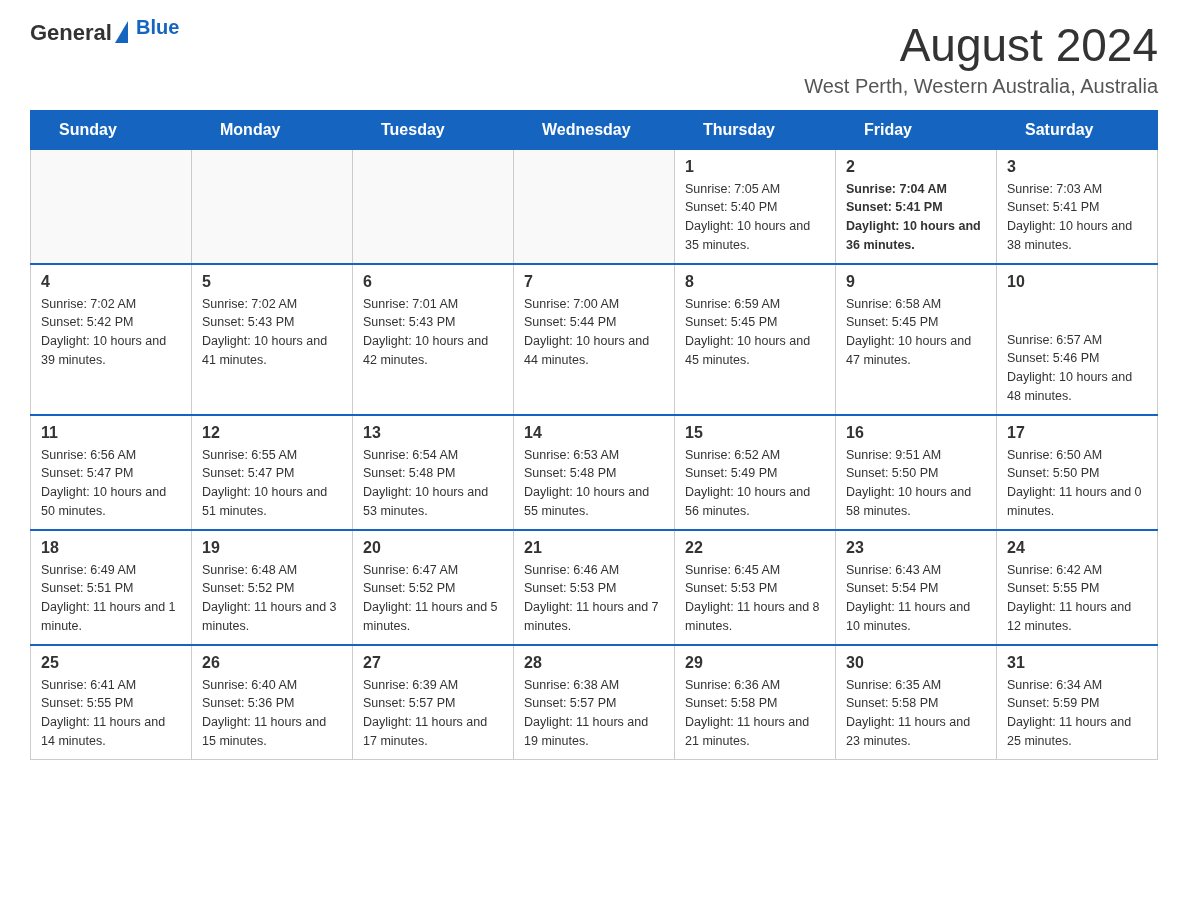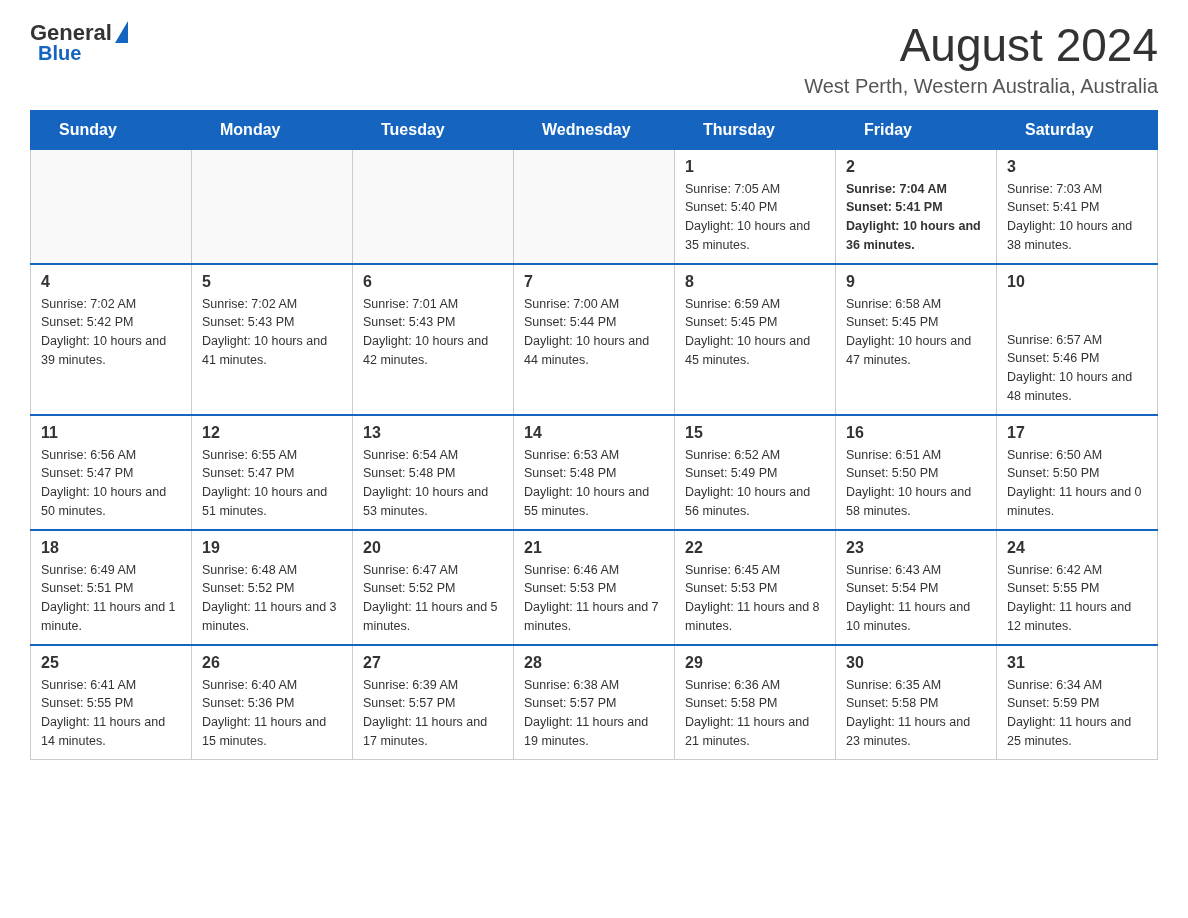--- a/index.html
+++ b/index.html
@@ -89,21 +89,21 @@
     }
     .calendar tbody tr:last-child {
       border-bottom: 1px solid #ccc;
     }
   </style>
 </head>
 <body>
 
 <div class="header">
   <div class="logo">
-    <div style="display:flex; flex-direction:column; align-items:flex-start;">
+    <div style="display:flex; flex-direction:row; align-items:flex-start;">
       <div style="display:flex; align-items:center;">
         <span class="logo-general">General</span>
         <span style="display:inline-block; width:0; height:0; border-left:13px solid transparent; border-bottom:22px solid #1565c0; margin-left:3px; position:relative; top:-1px;"></span>
       </div>
       <span class="logo-blue" style="margin-top:-4px;">Blue</span>
     </div>
   </div>
   <div class="title-area">
     <div class="main-title">August 2024</div>
     <div class="subtitle">West Perth, Western Australia, Australia</div>
@@ -217,21 +217,21 @@
 Daylight: 10 hours and 55 minutes.</div>
         </td>
         <td>
           <span class="day-number">15</span>
           <div class="day-info" style="white-space: pre-line;">Sunrise: 6:52 AM
 Sunset: 5:49 PM
 Daylight: 10 hours and 56 minutes.</div>
         </td>
         <td>
           <span class="day-number">16</span>
-          <div class="day-info" style="white-space: pre-line;">Sunrise: 6:51 AM
+          <div class="day-info" style="white-space: pre-line;">Sunrise: 9:51 AM
 Sunset: 5:50 PM
 Daylight: 10 hours and 58 minutes.</div>
         </td>
         <td>
           <span class="day-number">17</span>
           <div class="day-info" style="white-space: pre-line;">Sunrise: 6:50 AM
 Sunset: 5:50 PM
 Daylight: 11 hours and 0 minutes.</div>
         </td>
       </tr>

